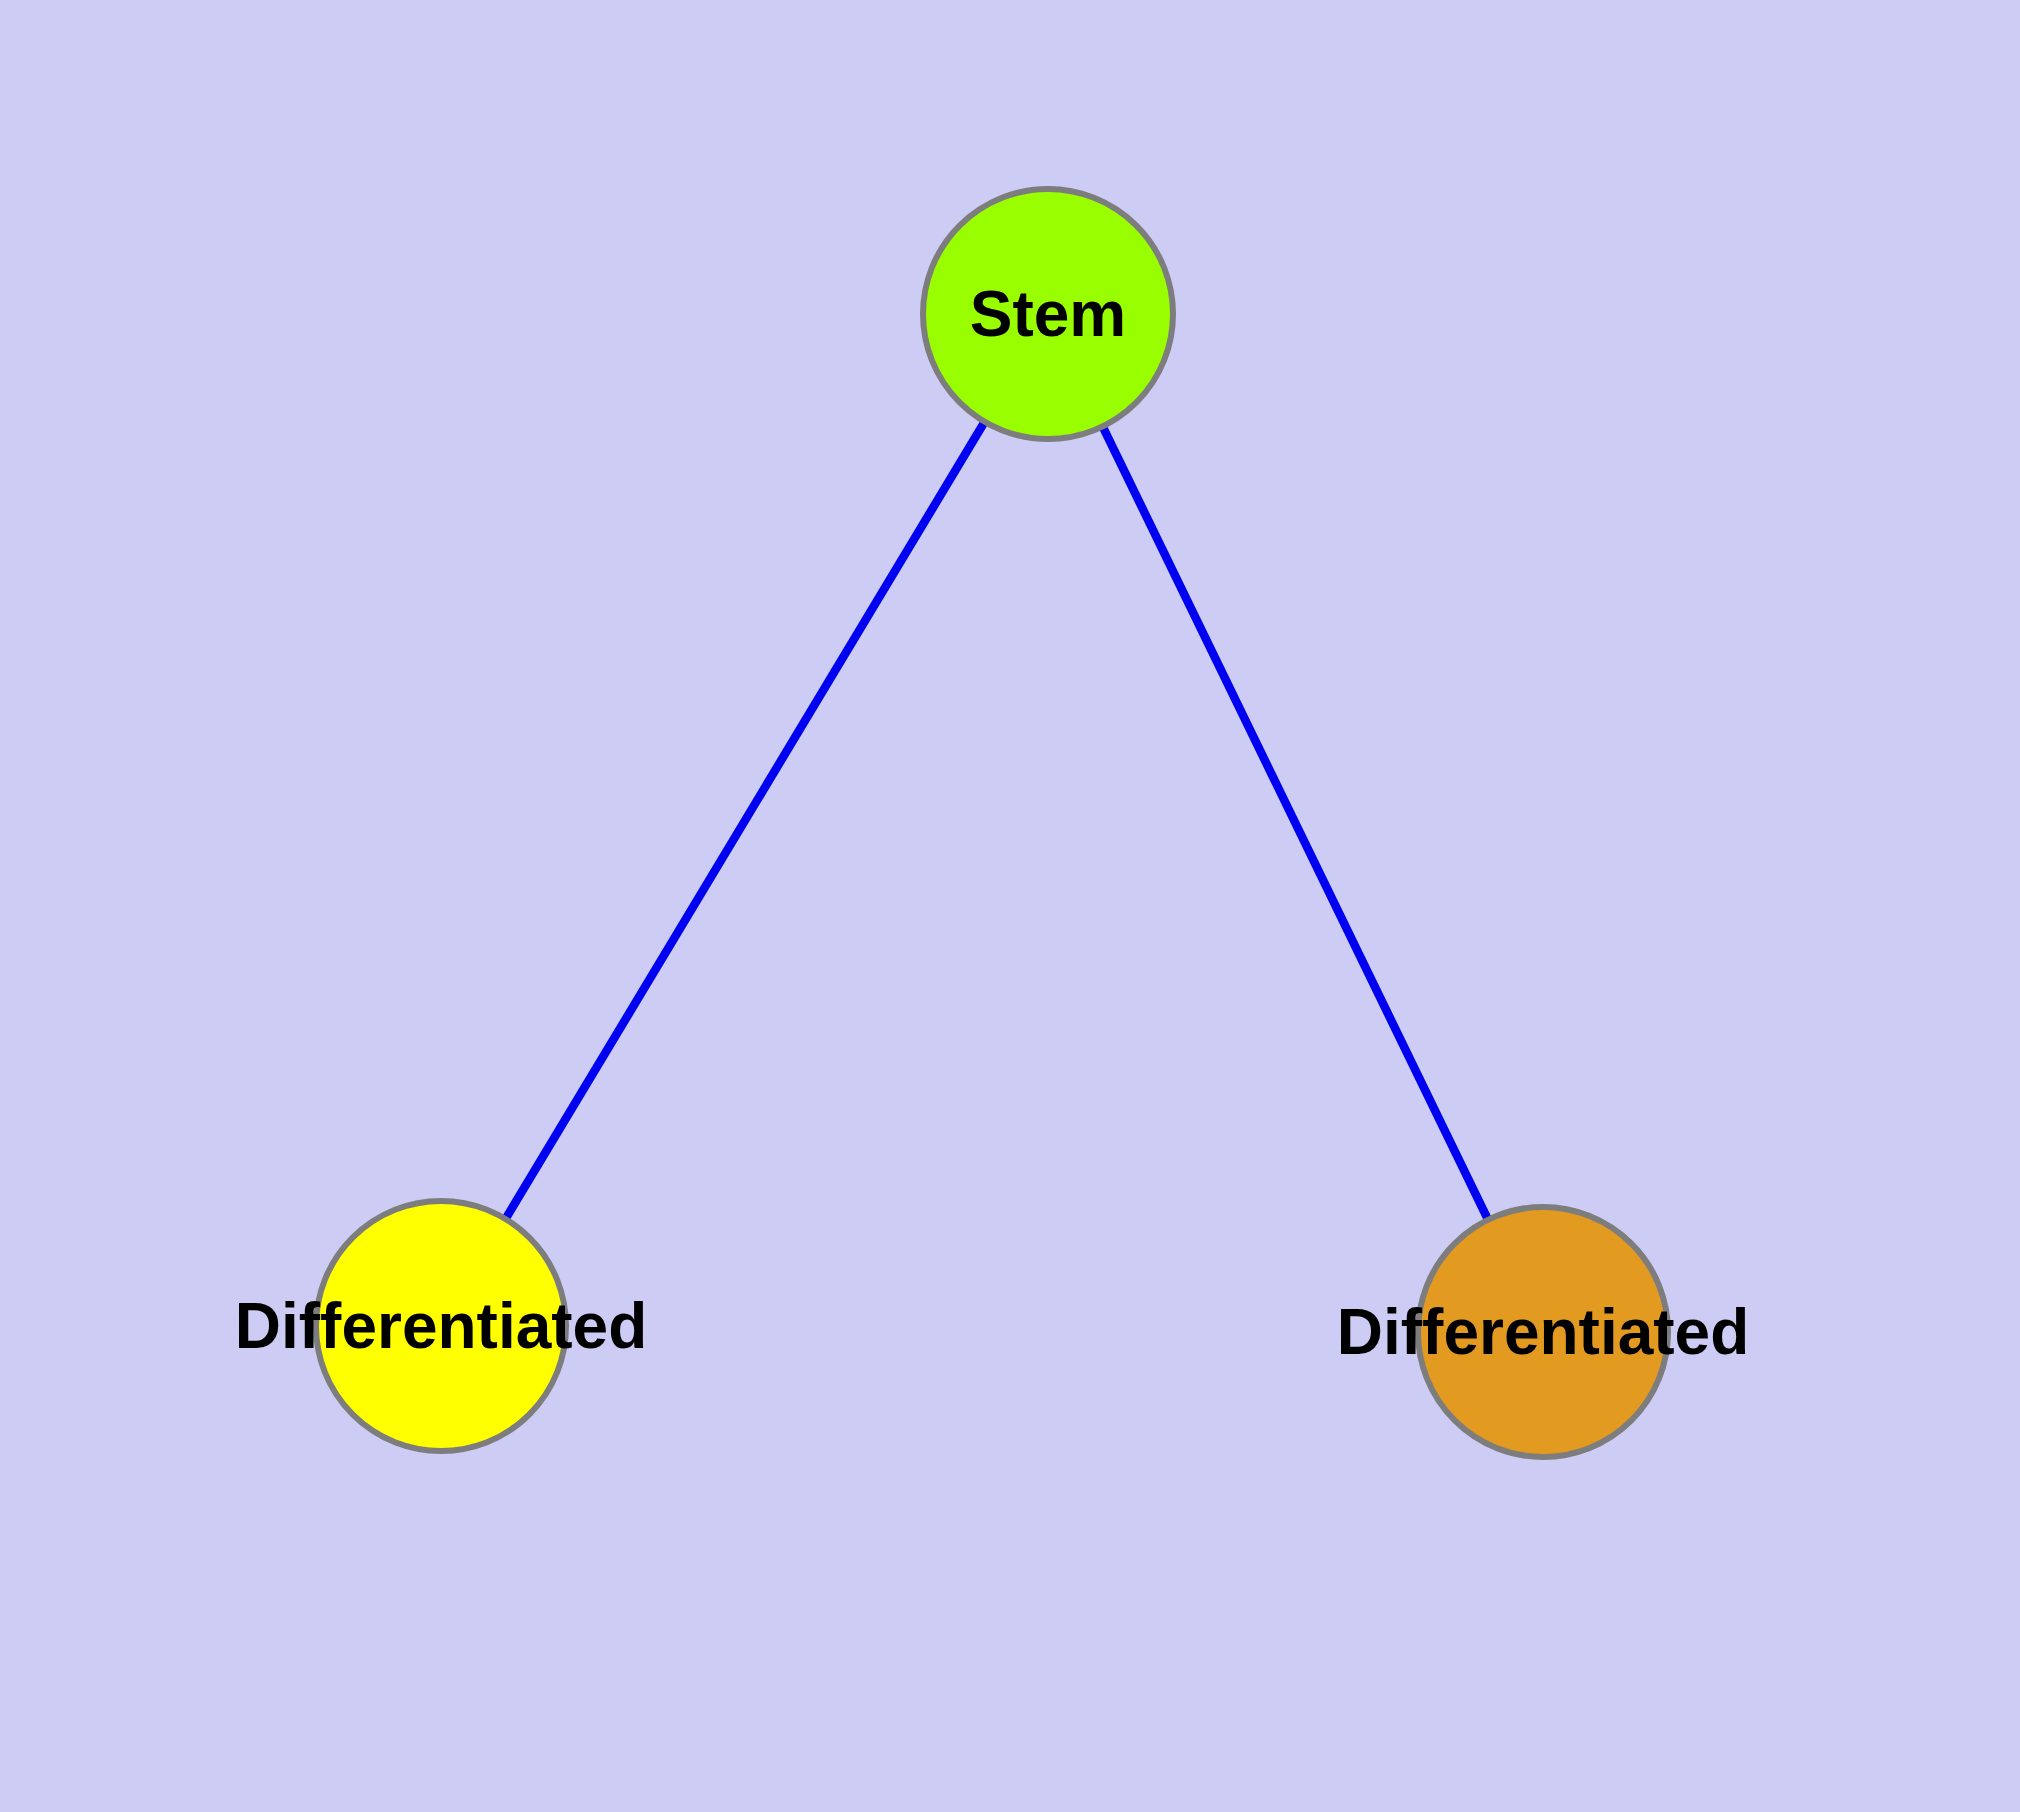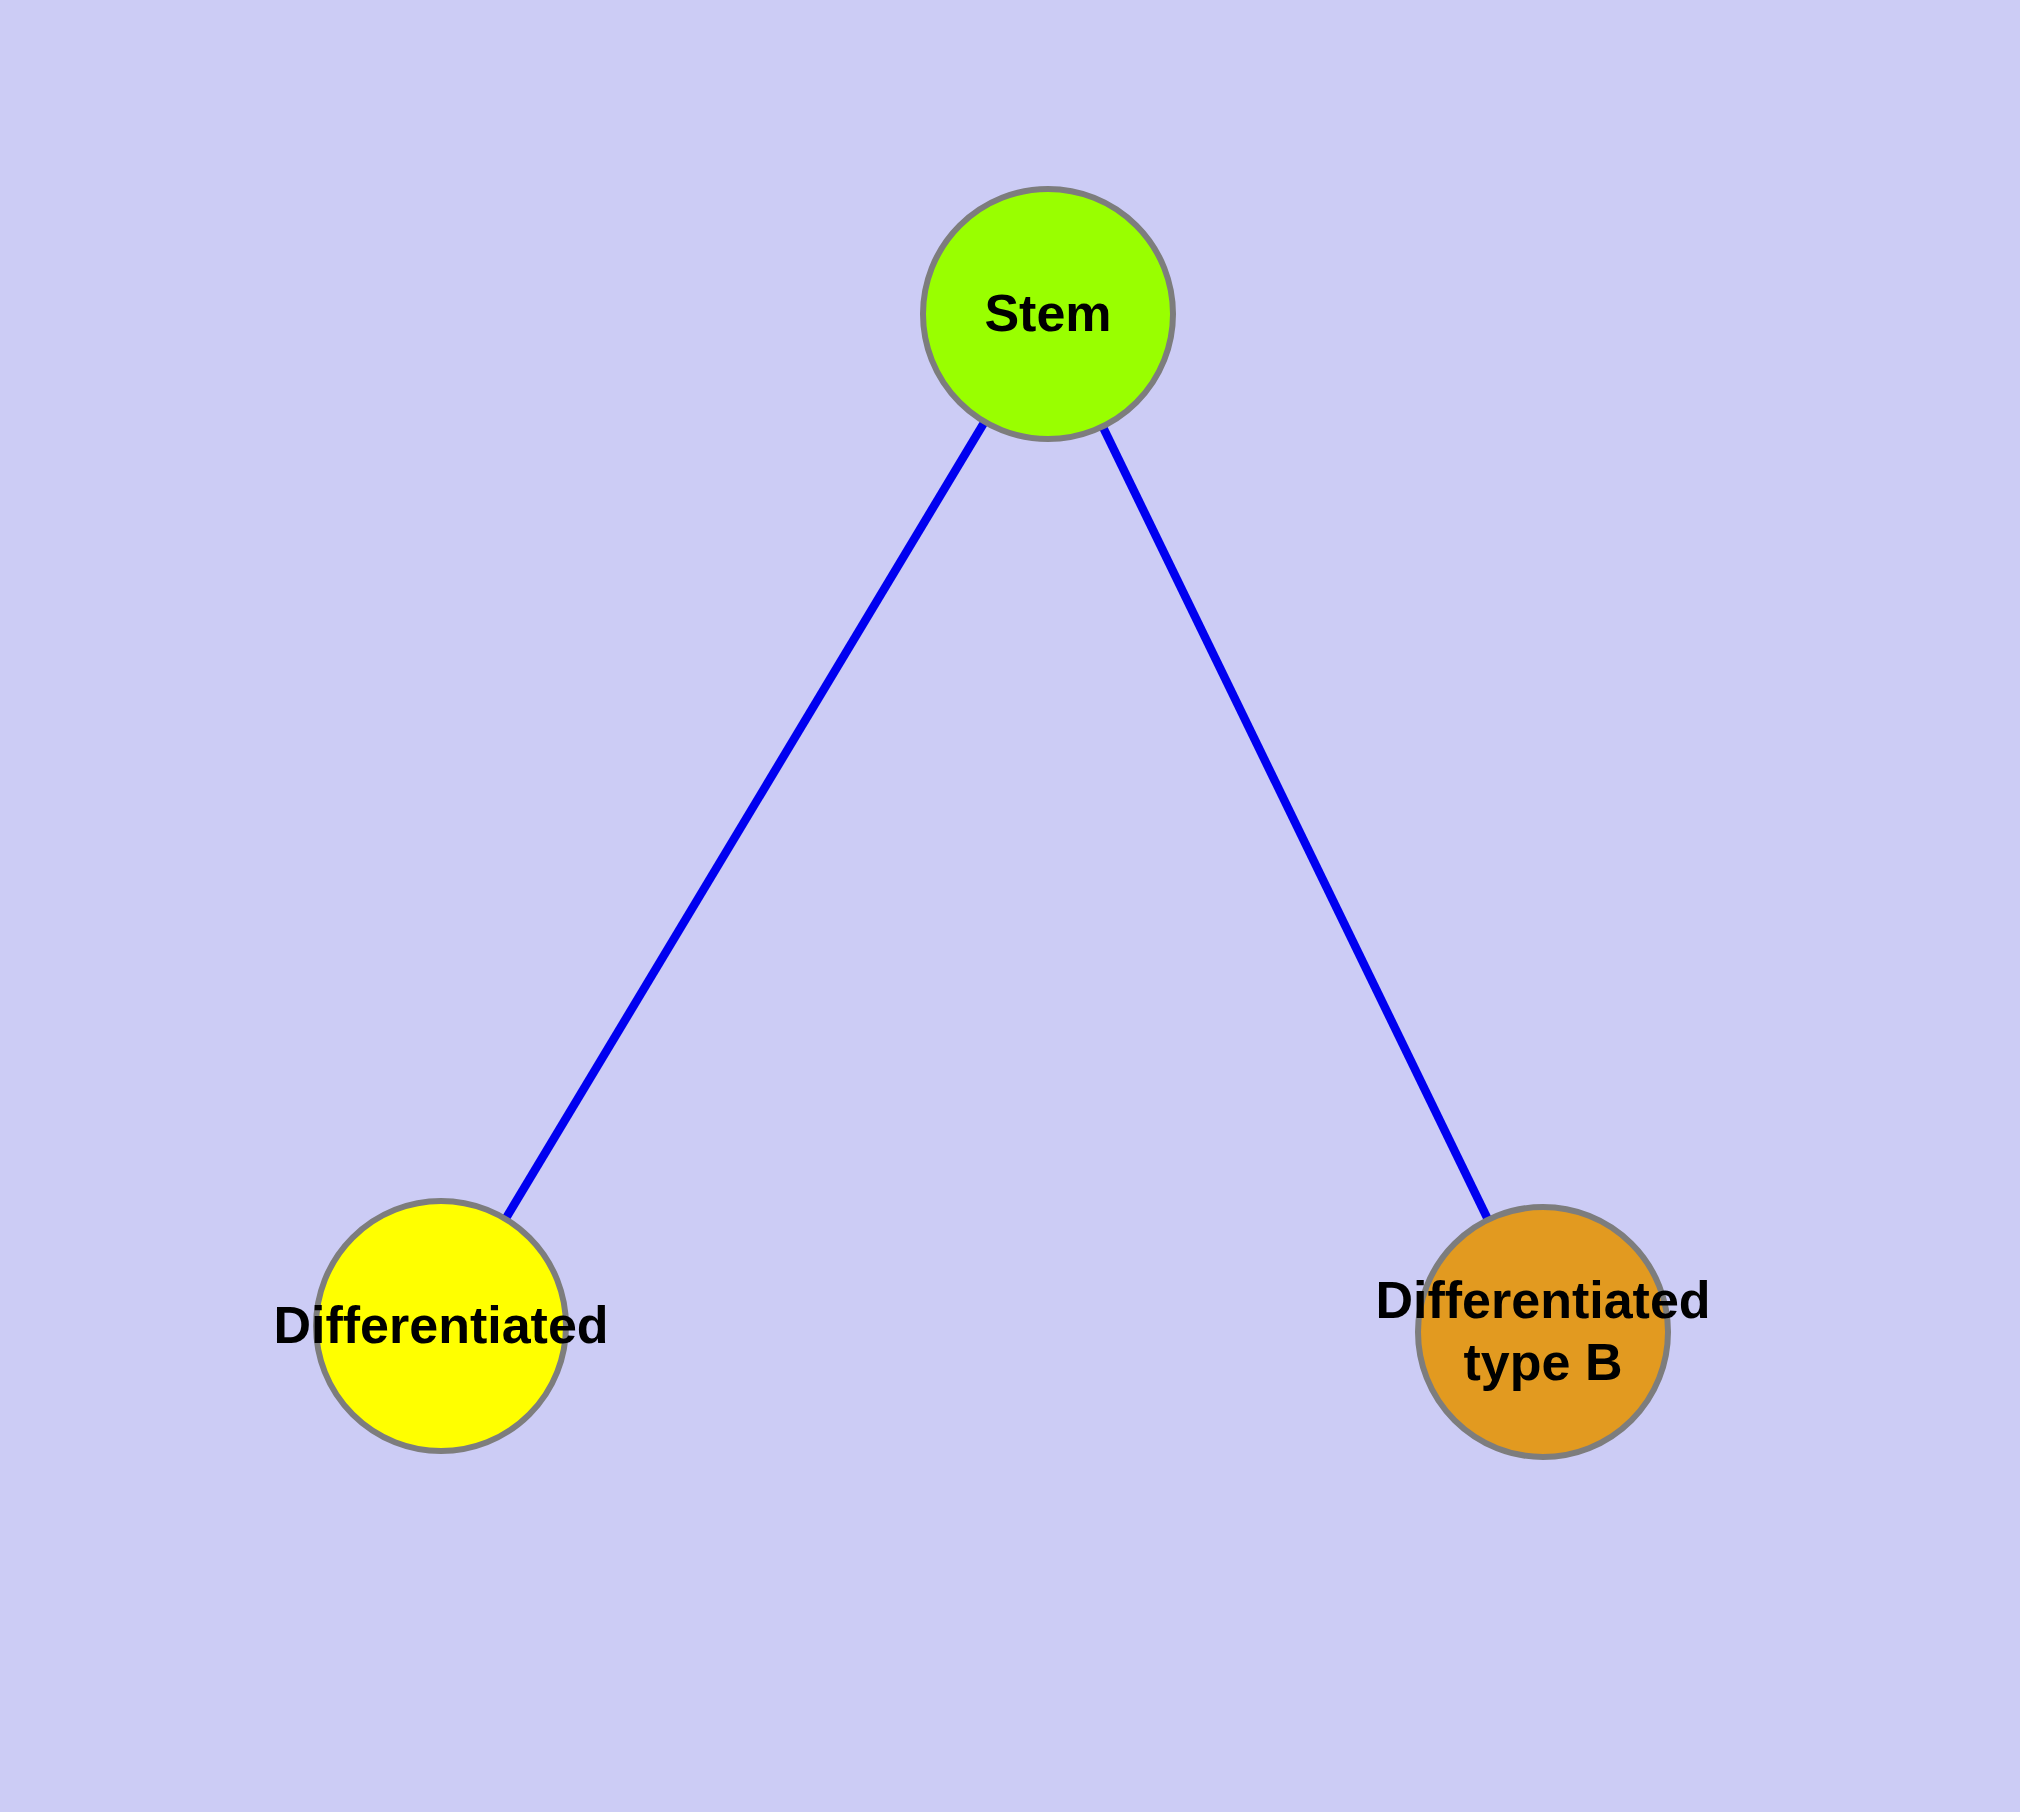--- a/index.html
+++ b/index.html
@@ -37,21 +37,21 @@
   }
   .node-label {
     position: absolute;
     left: 50%;
     top: 50%;
     transform: translate(-50%, -50%);
     display: flex;
     flex-direction: column;
     align-items: center;
     justify-content: center;
-    font-size: 52px;
+    font-size: 64px;
     font-weight: bold;
     line-height: 1.19;
     color: #000000;
     text-align: center;
     white-space: nowrap;
   }
   
   #node-stem  { left: 920px; top: 186px; }
   #node-typeA { left: 313px;  top: 1198px; }
   #node-typeB { left: 1415px; top: 1204px; }
@@ -74,18 +74,17 @@
 
   <div class="node" id="node-typeA" style="background-color: rgb(255, 255, 0); border-color: rgb(125, 125, 125);">
     <div class="node-label">
       <span>Differentiated</span>
     </div>
   </div>
 
   <div class="node" id="node-typeB" style="background-color: rgb(226, 154, 32); border-color: rgb(125, 125, 125);">
     <div class="node-label">
       <span>Differentiated</span>
-      <span>type B</span>
     </div>
   </div>
 
 </div>
 
 
 </body></html>

